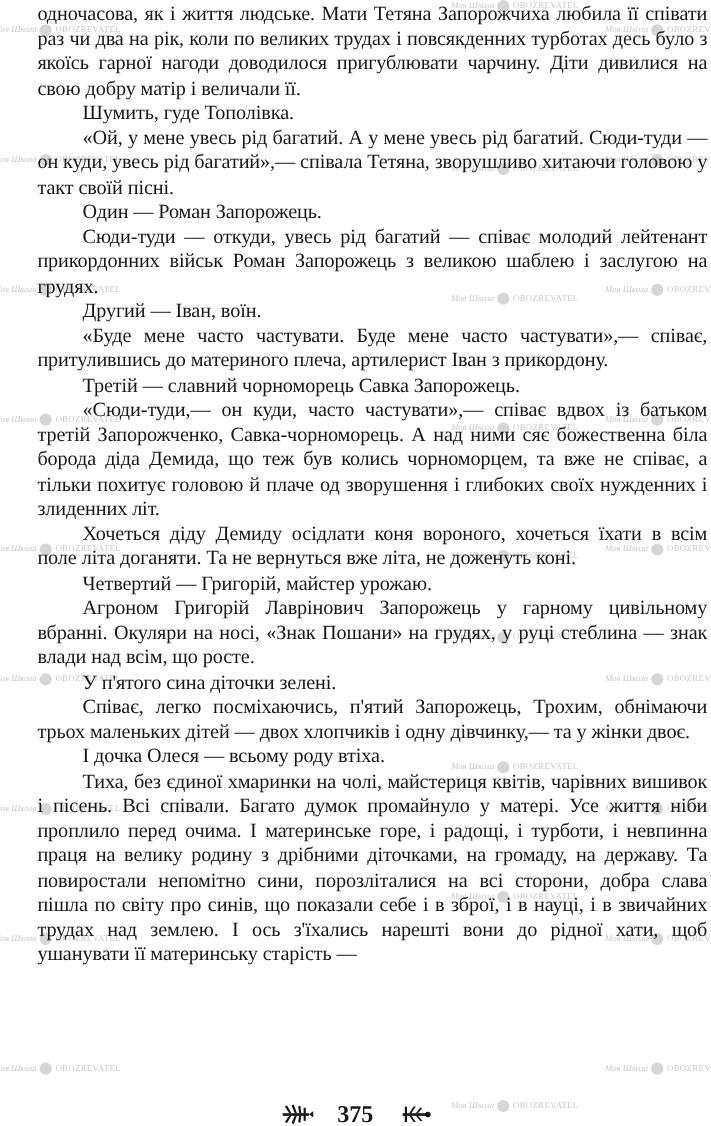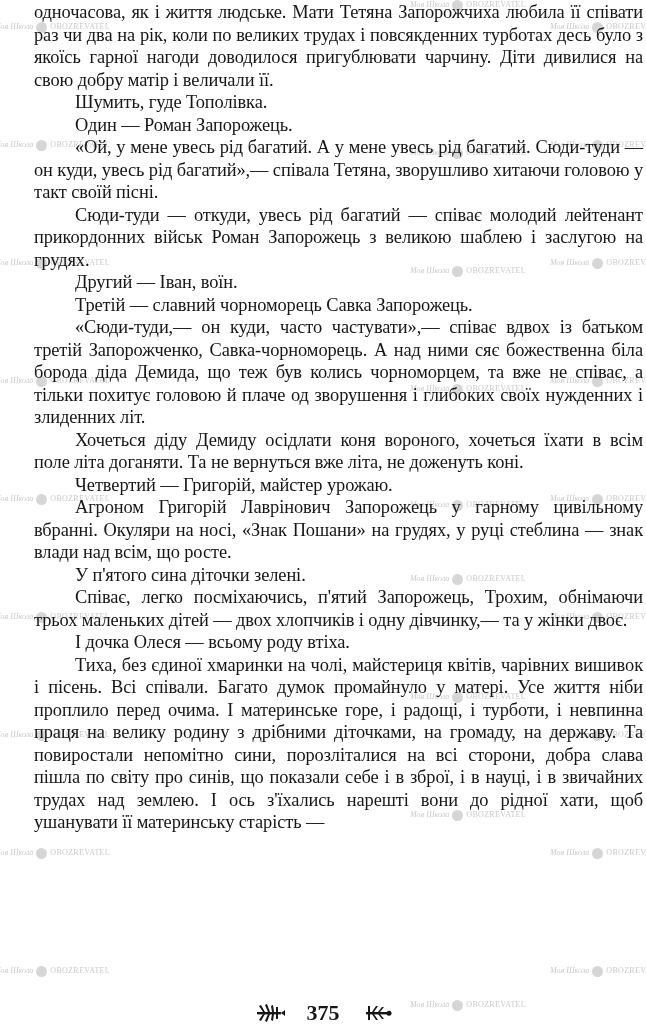--- a/index.html
+++ b/index.html
@@ -50,24 +50,25 @@
 <div class="wm" style="left:410px;top:810px;"><span>Моя Школа</span><span class="c"></span><span class="o">OBOZREVATEL</span></div>
 <div class="wm" style="left:550px;top:848px;"><span>Моя Школа</span><span class="c"></span><span class="o">OBOZREVATEL</span></div>
 <div class="wm" style="left:-6px;top:966px;"><span>Моя Школа</span><span class="c"></span><span class="o">OBOZREVATEL</span></div>
 <div class="wm" style="left:410px;top:1000px;"><span>Моя Школа</span><span class="c"></span><span class="o">OBOZREVATEL</span></div>
 <div class="wm" style="left:550px;top:966px;"><span>Моя Школа</span><span class="c"></span><span class="o">OBOZREVATEL</span></div>
 
 <div class="page">
   <div class="text" style="padding-top:1px;">
     <p class="noindent">одночасова, як і життя людське. Мати Тетяна Запорожчиха любила її співати раз чи два на рік, коли по великих трудах і повсякденних турботах десь було з якоїсь гарної нагоди доводилося пригублювати чарчину. Діти дивилися на свою добру матір і величали її.</p>
     <p>Шумить, гуде Тополівка.</p>
+    <p>«Ой, у мене увесь рід багатий. А у мене увесь рід багатий. Сюди-туди — он куди, увесь рід багатий»,— співала Тетяна, зворушливо хитаючи головою у такт своїй пісні.</p>
     <p>Один — Роман Запорожець.</p>
-    <p>«Ой, у мене увесь рід багатий. А у мене увесь рід багатий. Сюди-туди — он куди, увесь рід багатий»,— співала Тетяна, зворушливо хитаючи головою у такт своїй пісні.</p>
     <p>Сюди-туди — откуди, увесь рід багатий — співає молодий лейтенант прикордонних військ Роман Запорожець з великою шаблею і заслугою на грудях.</p>
     <p>Другий — Іван, воїн.</p>
+    <p>«Буде мене часто частувати. Буде мене часто частувати»,— співає, притулившись до материного плеча, артилерист Іван з прикордону.</p>
     <p>Третій — славний чорноморець Савка Запорожець.</p>
     <p>«Сюди-туди,— он куди, часто частувати»,— співає вдвох із батьком третій Запорожченко, Савка-чорноморець. А над ними сяє божественна біла борода діда Демида, що теж був колись чорноморцем, та вже не співає, а тільки похитує головою й плаче од зворушення і глибоких своїх нужденних і злиденних літ.</p>
     <p>Хочеться діду Демиду осідлати коня вороного, хочеться їхати в всім поле літа доганяти. Та не вернуться вже літа, не доженуть коні.</p>
     <p>Четвертий — Григорій, майстер урожаю.</p>
     <p>Агроном Григорій Лаврінович Запорожець у гарному цивільному вбранні. Окуляри на носі, «Знак Пошани» на грудях, у руці стеблина — знак влади над всім, що росте.</p>
     <p>У п'ятого сина діточки зелені.</p>
     <p>Співає, легко посміхаючись, п'ятий Запорожець, Трохим, обнімаючи трьох маленьких дітей — двох хлопчиків і одну дівчинку,— та у жінки двоє.</p>
     <p>І дочка Олеся — всьому роду втіха.</p>
     <p>Тиха, без єдиної хмаринки на чолі, майстериця квітів, чарівних вишивок і пісень. Всі співали. Багато думок промайнуло у матері. Усе життя ніби проплило перед очима. І материнське горе, і радощі, і турботи, і невпинна праця на велику родину з дрібними діточками, на громаду, на державу. Та повиростали непомітно сини, порозліталися на всі сторони, добра слава пішла по світу про синів, що показали себе і в зброї, і в науці, і в звичайних трудах над землею. І ось з'їхались нарешті вони до рідної хати, щоб ушанувати її материнську старість —</p>
   </div>

